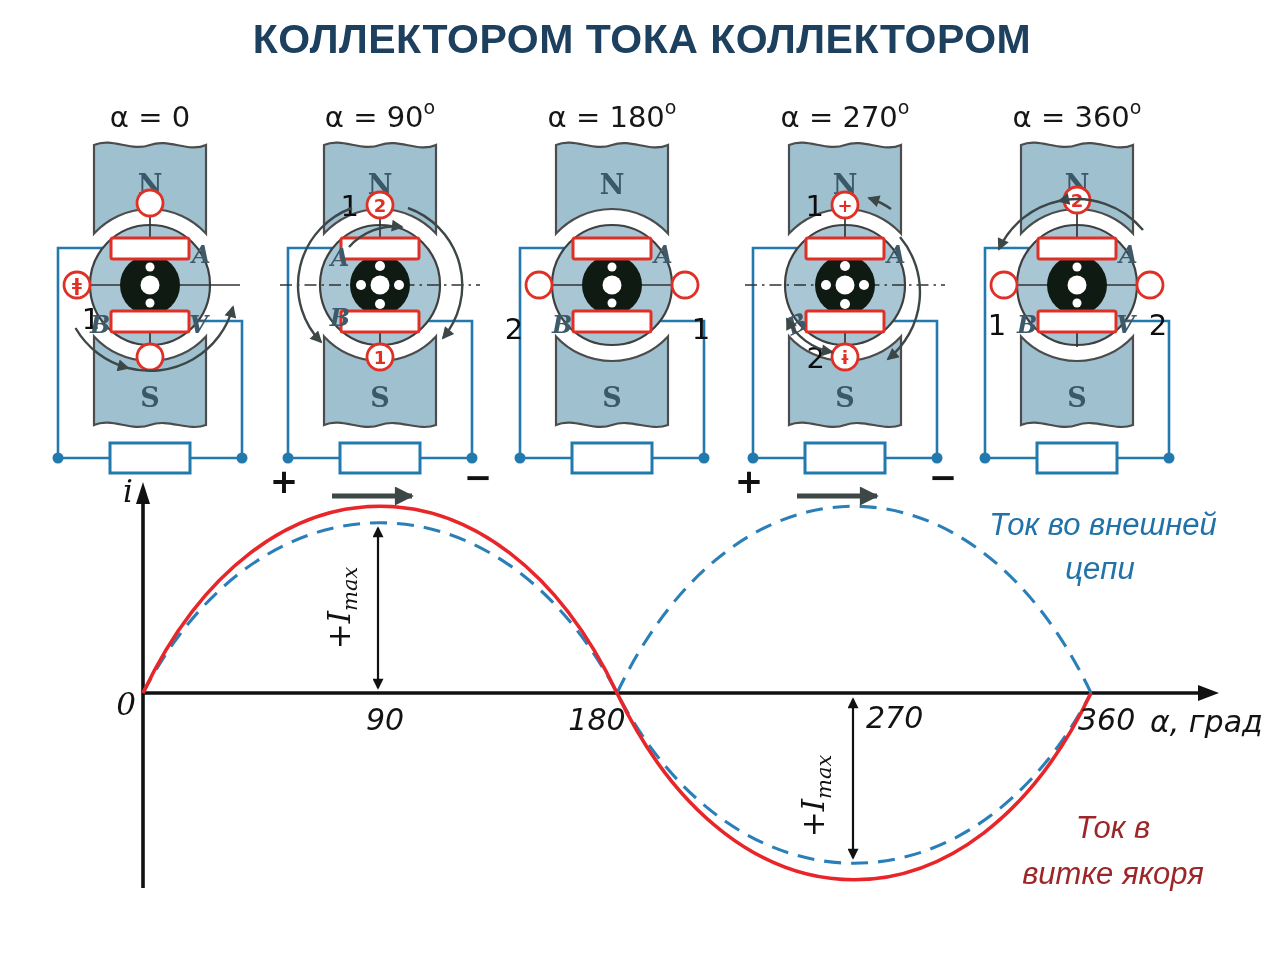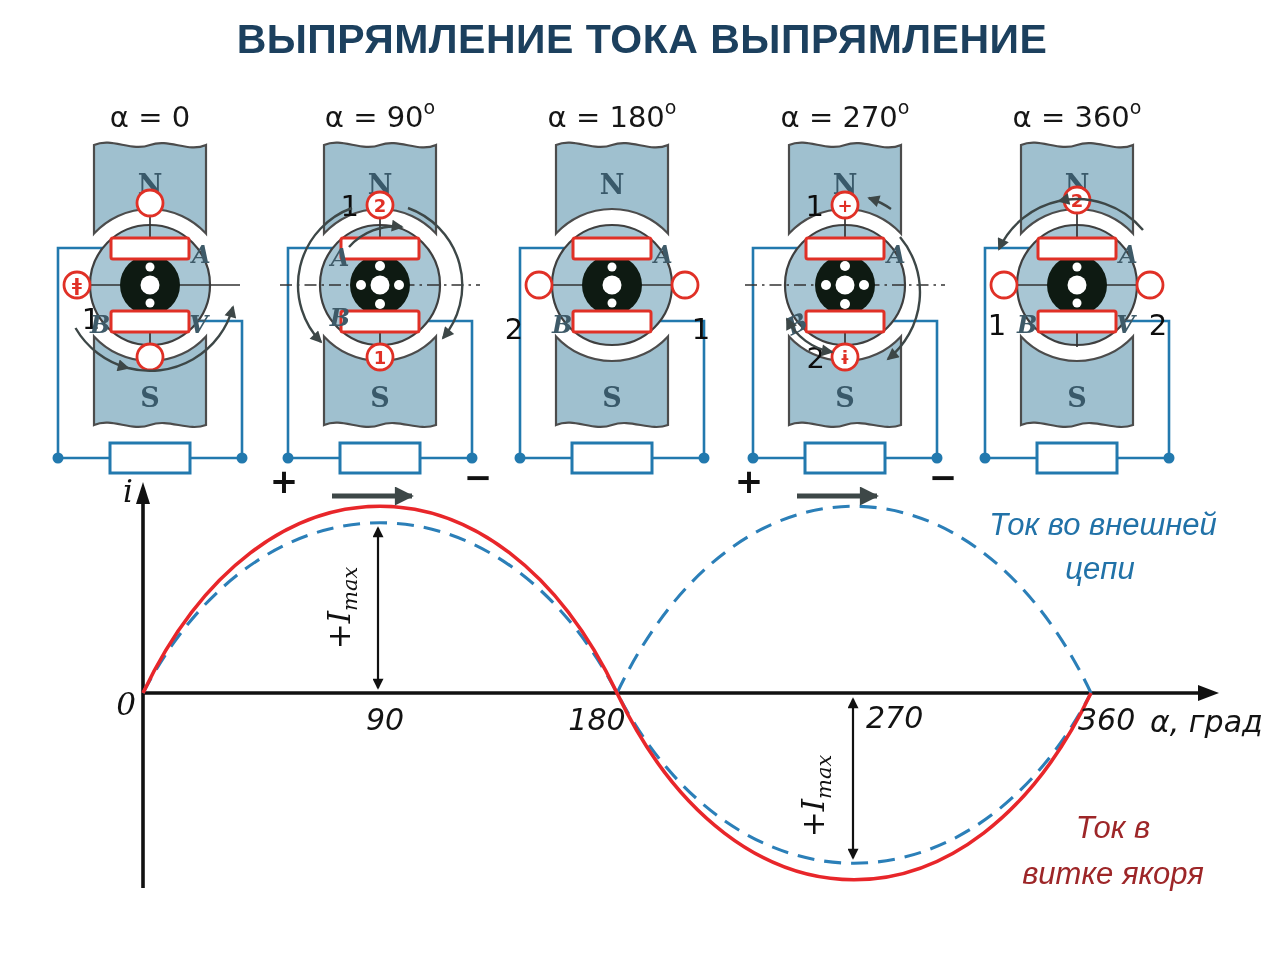--- a/index.html
+++ b/index.html
@@ -52,21 +52,21 @@
       </marker>
     <marker id="cur" viewBox="0 0 10 10" refX="9" refY="5" markerWidth="26" markerHeight="19" orient="auto" markerUnits="userSpaceOnUse">
         <path d="M0,0 L10,5 L0,10 Z" fill="#3d4747"></path>
       </marker>
     <marker id="mk" viewBox="0 0 10 10" refX="8.5" refY="5" markerWidth="14" markerHeight="11" orient="auto-start-reverse" markerUnits="userSpaceOnUse">
         <path d="M0,0 L10,5 L0,10 Z" fill="#111"></path>
       </marker>
   </defs>
 </svg>
 
-<div class="title">ВЫПРЯМЛЕНИЕ ТОКА ВЫПРЯМЛЕНИЕ</div>
+<div class="title">КОЛЛЕКТОРОМ ТОКА КОЛЛЕКТОРОМ</div>
 
 <svg class="graph" viewBox="0 0 1284 486">
   <line class="gaxis" x1="143" y1="410" x2="143" y2="16"></line>
   <polygon points="136,26 150,26 143,4" fill="#111"></polygon>
   <line class="gaxis" x1="143" y1="215" x2="1200" y2="215"></line>
   <polygon points="1198,207 1198,223 1219,215" fill="#111"></polygon>
 
   <path class="bluec" d="M143,215 C261.5,-12 498.5,-12 617,215 C735.5,442 972.5,442 1091,215"></path>
   <path class="bluec" d="M617,215 C735.5,-34 972.5,-34 1091,215"></path>
   <path class="redc" d="M143,215 C261.5,-34 498.5,-34 617,215 C735.5,464 972.5,464 1091,215"></path>

